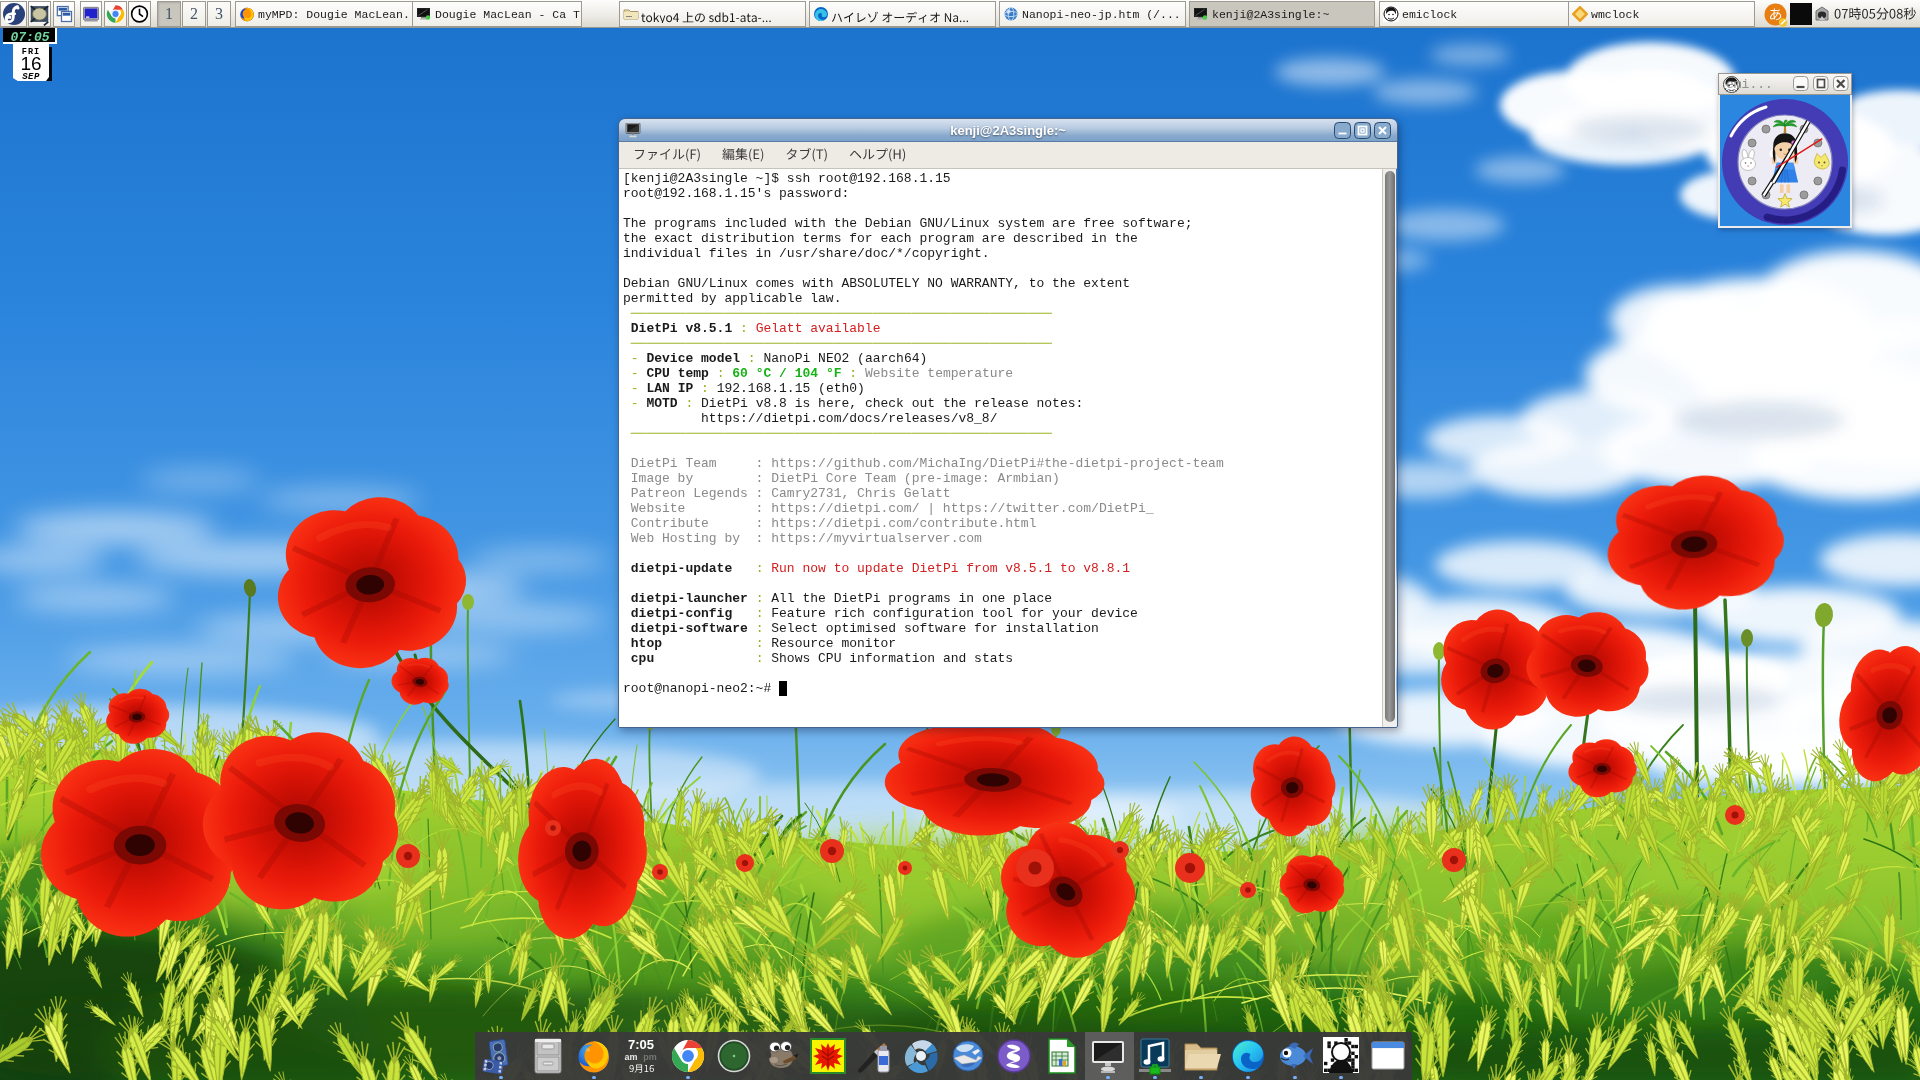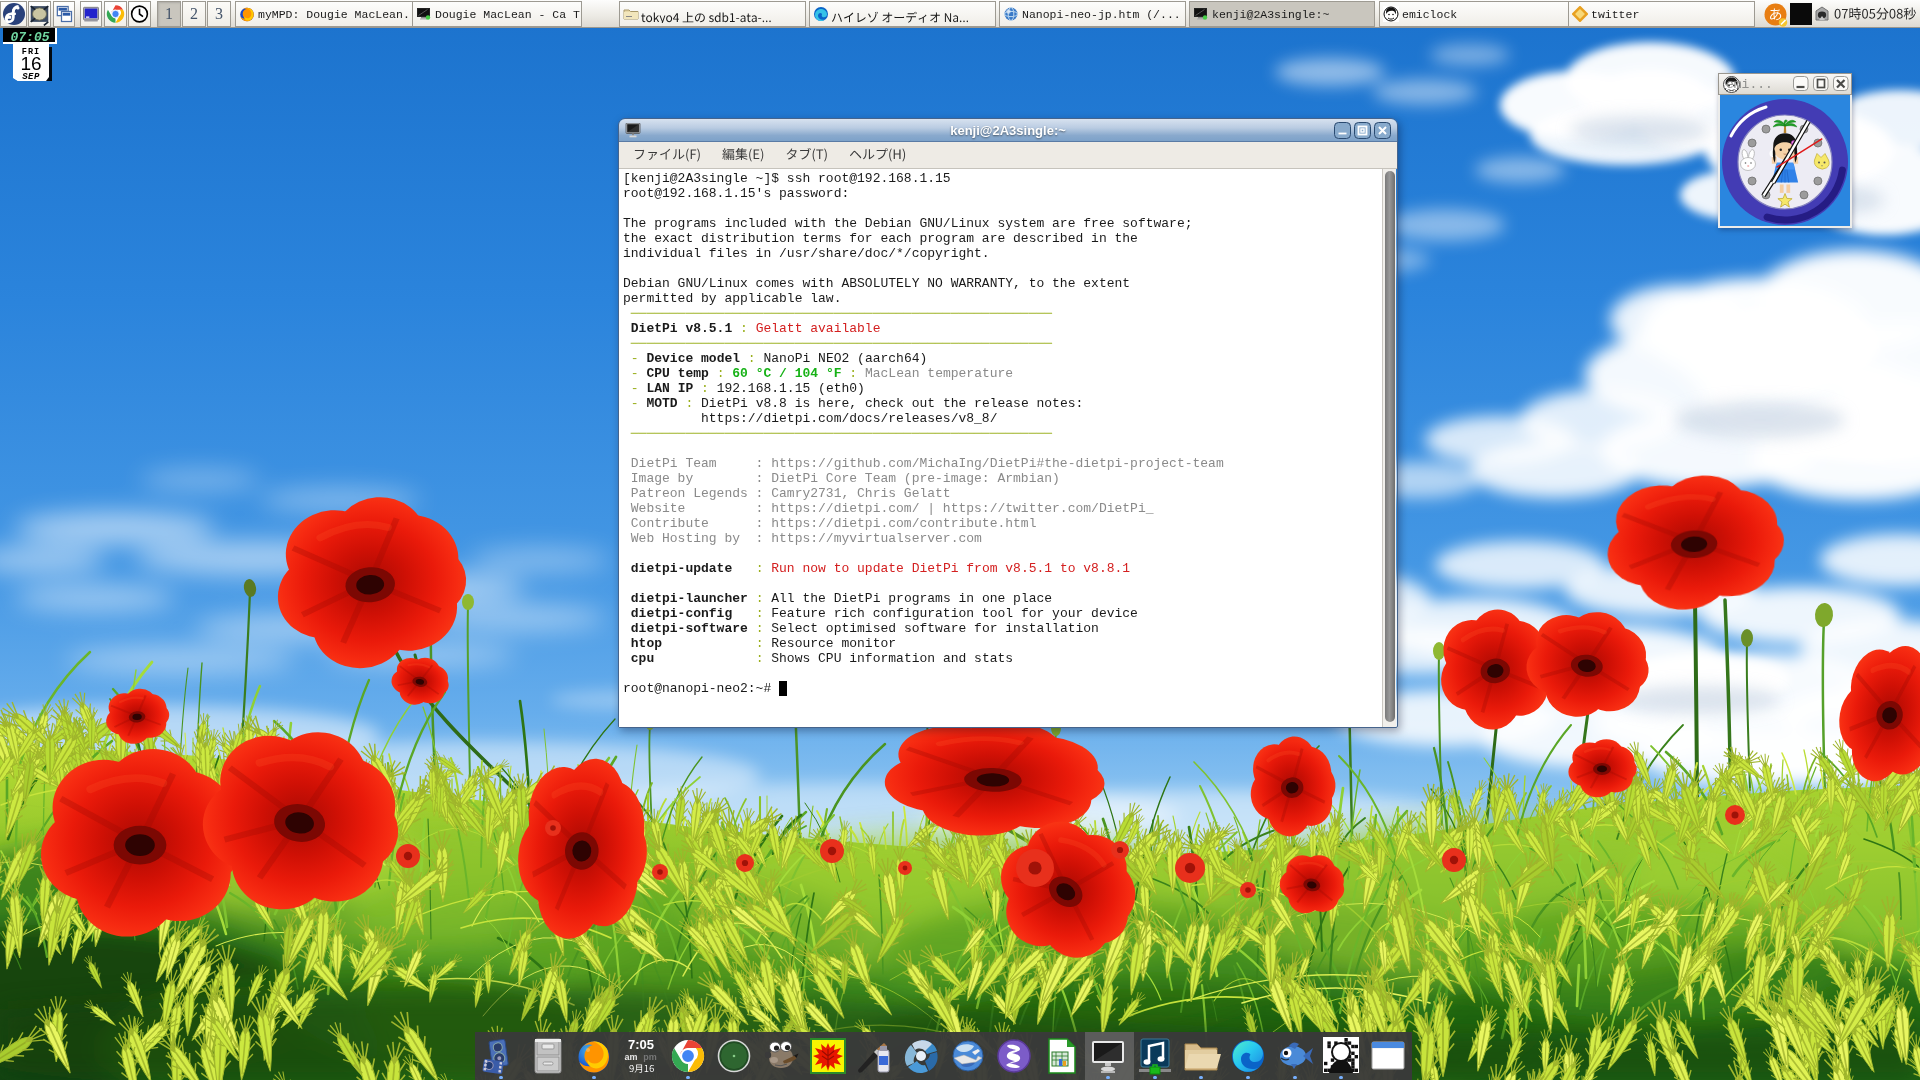--- a/index.html
+++ b/index.html
@@ -1979,21 +1979,21 @@
           <circle cx="10" cy="8.5" r="0.8" fill="#111"></circle>
           <path d="M5 12c2 1.5 4 1.5 6 0" stroke="#111" fill="none"></path>
         </svg>
         <span>emiclock</span>
       </div>
 <div class="twin" style="left:1568px;width:187px">
         <svg class="wic" width="16" height="16" viewBox="0 0 16 16">
           <rect x="2" y="2" width="12" height="12" fill="#e8a020" transform="rotate(45 8 8)"></rect>
           <rect x="4.5" y="4.5" width="7" height="7" fill="#f8d878" transform="rotate(45 8 8)"></rect>
         </svg>
-        <span>twitter</span>
+        <span>wmclock</span>
       </div>
 <svg style="position:absolute;left:1763px;top:2px;width:25px;height:25px" viewBox="0 0 25 25">
       <circle cx="12.5" cy="12.5" r="11" fill="#e87e12"></circle>
       <path transform="translate(5.5,17.5)" d="M6.6 -11.1Q6.6 -11.0 6.5 -10.8Q6.5 -10.6 6.4 -10.5Q6.3 -9.9 6.2 -9.0Q6.1 -8.1 6.0 -7.1Q6.0 -6.1 6.0 -5.2Q6.0 -4.3 6.1 -3.4Q6.2 -2.5 6.4 -1.8Q6.6 -1.0 6.8 -0.3L5.8 -0.0Q5.6 -0.7 5.4 -1.5Q5.2 -2.3 5.1 -3.2Q5.0 -4.2 5.0 -5.0Q5.0 -5.8 5.0 -6.5Q5.1 -7.3 5.1 -8.0Q5.2 -8.7 5.3 -9.4Q5.4 -10.0 5.4 -10.4Q5.4 -10.6 5.4 -10.8Q5.4 -11.0 5.4 -11.1ZM4.3 -9.4Q5.6 -9.4 6.8 -9.4Q8.0 -9.5 9.1 -9.6Q10.2 -9.8 11.2 -10.0L11.2 -9.0Q10.4 -8.8 9.6 -8.7Q8.7 -8.6 7.8 -8.5Q6.9 -8.5 6.0 -8.4Q5.1 -8.4 4.3 -8.4Q4.0 -8.4 3.6 -8.4Q3.2 -8.4 2.8 -8.4Q2.4 -8.5 2.1 -8.5L2.0 -9.5Q2.3 -9.5 2.7 -9.5Q3.1 -9.4 3.6 -9.4Q4.1 -9.4 4.3 -9.4ZM10.2 -7.7Q10.1 -7.6 10.1 -7.5Q10.0 -7.3 10.0 -7.2Q9.9 -7.0 9.9 -6.9Q9.5 -5.6 8.9 -4.6Q8.3 -3.5 7.6 -2.7Q6.9 -1.8 6.2 -1.3Q5.5 -0.7 4.7 -0.4Q3.9 -0.0 3.2 -0.0Q2.7 -0.0 2.3 -0.2Q2.0 -0.4 1.7 -0.8Q1.5 -1.2 1.5 -1.8Q1.5 -2.5 1.8 -3.2Q2.1 -3.9 2.7 -4.6Q3.2 -5.2 3.9 -5.7Q4.6 -6.2 5.4 -6.5Q6.1 -6.8 6.9 -6.9Q7.7 -7.1 8.4 -7.1Q9.7 -7.1 10.7 -6.6Q11.6 -6.1 12.1 -5.3Q12.7 -4.5 12.7 -3.6Q12.7 -2.8 12.4 -2.1Q12.2 -1.4 11.6 -0.9Q11.0 -0.3 10.2 0.1Q9.3 0.5 8.1 0.7L7.5 -0.2Q8.8 -0.4 9.7 -0.8Q10.6 -1.3 11.1 -2.0Q11.6 -2.7 11.6 -3.6Q11.6 -4.3 11.2 -4.9Q10.8 -5.5 10.1 -5.8Q9.4 -6.2 8.3 -6.2Q7.5 -6.2 6.7 -6.0Q6.0 -5.8 5.4 -5.5Q4.6 -5.2 4.0 -4.6Q3.3 -4.0 3.0 -3.3Q2.6 -2.6 2.6 -2.0Q2.6 -1.6 2.8 -1.3Q3.0 -1.1 3.4 -1.1Q3.9 -1.1 4.6 -1.4Q5.2 -1.7 5.9 -2.3Q6.8 -3.1 7.6 -4.3Q8.4 -5.5 8.9 -7.2Q9.0 -7.3 9.0 -7.4Q9.0 -7.6 9.0 -7.7Q9.1 -7.9 9.1 -8.0Z" fill="#fff"></path>
       <circle cx="20" cy="20.5" r="4.2" fill="#f6c62e"></circle>
         <path d="M18 22.5l4.5-4.5" stroke="#fff" stroke-width="1.6"></path>
       </svg>
 <div style="position:absolute;left:1790px;top:3px;width:22px;height:22px;background:#0a0a0a"></div>
 <svg style="position:absolute;left:1814px;top:6px;width:16px;height:16px" viewBox="0 0 16 16">
       <path d="M2 5 L8 1 L14 5 V14 H2z" fill="#a8a8a8" stroke="#707070"></path>
@@ -2054,21 +2054,21 @@
 The programs included with the Debian GNU/Linux system are free software;
 the exact distribution terms for each program are described in the
 individual files in /usr/share/doc/*/copyright.
 
 Debian GNU/Linux comes with ABSOLUTELY NO WARRANTY, to the extent
 permitted by applicable law.
 <span class="li"> ──────────────────────────────────────────────────────</span>
 <span class="b"> DietPi v8.5.1</span> <span class="li">:</span> <span class="r">Gelatt available</span>
 <span class="li"> ──────────────────────────────────────────────────────</span>
 <span class="li"> -</span> <span class="b">Device model</span> <span class="li">:</span> NanoPi NEO2 (aarch64)
-<span class="li"> -</span> <span class="b">CPU temp</span> <span class="li">:</span> <span class="g">60 °C / 104 °F</span> <span class="li">:</span> <span class="gy">MacLean temperature</span>
+<span class="li"> -</span> <span class="b">CPU temp</span> <span class="li">:</span> <span class="g">60 °C / 104 °F</span> <span class="li">:</span> <span class="gy">Website temperature</span>
 <span class="li"> -</span> <span class="b">LAN IP</span> <span class="li">:</span> 192.168.1.15 (eth0)
 <span class="li"> -</span> <span class="b">MOTD</span> <span class="li">:</span> DietPi v8.8 is here, check out the release notes:
           https://dietpi.com/docs/releases/v8_8/
 <span class="li"> ──────────────────────────────────────────────────────</span>
 
 <span class="gy"> DietPi Team     : https://github.com/MichaIng/DietPi#the-dietpi-project-team</span>
 <span class="gy"> Image by        : DietPi Core Team (pre-image: Armbian)</span>
 <span class="gy"> Patreon Legends : Camry2731, Chris Gelatt</span>
 <span class="gy"> Website         : https://dietpi.com/ | https://twitter.com/DietPi_</span>
 <span class="gy"> Contribute      : https://dietpi.com/contribute.html</span>

